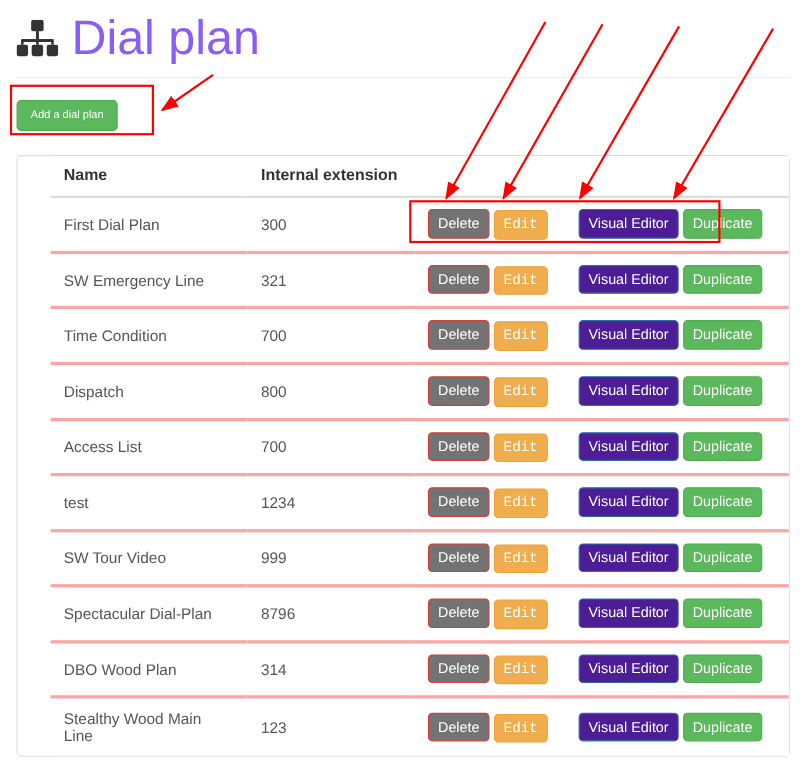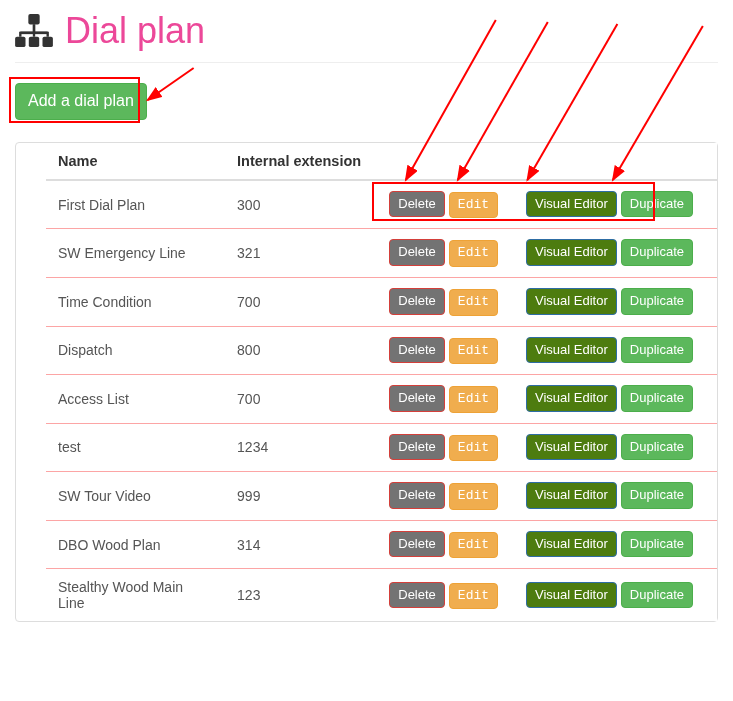--- a/index.html
+++ b/index.html
@@ -13,67 +13,67 @@
   }
   .page-header {
     padding: 10px 0 10px 0;
     border-bottom: 1px solid #eee;
     margin-bottom: 20px;
     display: flex;
     align-items: center;
     gap: 12px;
   }
   .page-header h1 {
-    font-size: 36px;
+    font-size: 44px;
     font-weight: 500;
-    color: #ec4899;
+    color: #8b5cf6;
   }
   .sitemap-icon svg { display:block; }
   .toolbar {
     margin-bottom: 22px;
   }
   .btn {
     display: inline-block;
     padding: 6px 12px;
-    font-size: 16px;
+    font-size: 10px;
     font-weight: 400;
     line-height: 1.42857143;
     text-align: center;
     border: 1px solid transparent;
     border-radius: 4px;
     cursor: pointer;
     user-select: none;
     white-space: nowrap;
   }
   .btn-sm { padding: 3px 8px; font-size: 13px; }
   .btn-success { color:#fff; background-color:#5cb85c; border-color:#4cae4c; }
   .btn-danger  { color:#fff; background-color:#737373; border-color:#d43f3a; }
   .btn-warning { color:#fff; background-color:#f0ad4e; border-color:#eea236;font-family:Liberation Mono, monospace; }
-  .btn-primary { color:#fff; background-color:#4d7c0f; border-color:#2e6da4;margin-left:24px; }
+  .btn-primary { color:#fff; background-color:#4c1d95; border-color:#2e6da4;margin-left:24px; }
   .panel {
     border: 1px solid #ddd;
     border-radius: 4px;
     padding-left: 30px;
   }
   table {
     width: 100%;
     border-collapse: collapse;
     background: #fff;
   }
   thead th {
     text-align: left;
     padding: 10px 12px;
     font-size: 14.5px;
     font-weight: 700;
     border-bottom: 2px solid #ddd;
     color: #333;
   }
   tbody td {
     padding: 10px 12px;
-    border-top: 1px solid #fca5a5;
+    border-top: 3px solid #fca5a5;
     color: #555;
     vertical-align: middle;
   }
   tbody tr:first-child td { border-top: none; }
   td.actions { white-space: nowrap; }
   td.actions .btn { margin-right: 4px; }
   td.actions .btn:last-child { margin-right: 12px; }
   .col-name { width: 190px; }
   .col-ext  { width: 160px; }
   .redbox { border: 2px solid #ff0000; position:absolute; pointer-events:none; }
@@ -142,20 +142,25 @@
           <td>test</td>
           <td>1234</td>
           <td class="actions"><button class="btn btn-sm btn-danger">Delete</button><button class="btn btn-sm btn-warning">Edit</button><button class="btn btn-sm btn-primary">Visual Editor</button><button class="btn btn-sm btn-success">Duplicate</button></td>
         </tr>
         <tr>
           <td>SW Tour Video</td>
           <td>999</td>
           <td class="actions"><button class="btn btn-sm btn-danger">Delete</button><button class="btn btn-sm btn-warning">Edit</button><button class="btn btn-sm btn-primary">Visual Editor</button><button class="btn btn-sm btn-success">Duplicate</button></td>
         </tr>
         <tr>
+          <td>Spectacular Dial-Plan</td>
+          <td>8796</td>
+          <td class="actions"><button class="btn btn-sm btn-danger">Delete</button><button class="btn btn-sm btn-warning">Edit</button><button class="btn btn-sm btn-primary">Visual Editor</button><button class="btn btn-sm btn-success">Duplicate</button></td>
+        </tr>
+        <tr>
           <td>DBO Wood Plan</td>
           <td>314</td>
           <td class="actions"><button class="btn btn-sm btn-danger">Delete</button><button class="btn btn-sm btn-warning">Edit</button><button class="btn btn-sm btn-primary">Visual Editor</button><button class="btn btn-sm btn-success">Duplicate</button></td>
         </tr>
         <tr>
           <td>Stealthy Wood Main Line</td>
           <td>123</td>
           <td class="actions"><button class="btn btn-sm btn-danger">Delete</button><button class="btn btn-sm btn-warning">Edit</button><button class="btn btn-sm btn-primary">Visual Editor</button><button class="btn btn-sm btn-success">Duplicate</button></td>
         </tr>
       </tbody>

